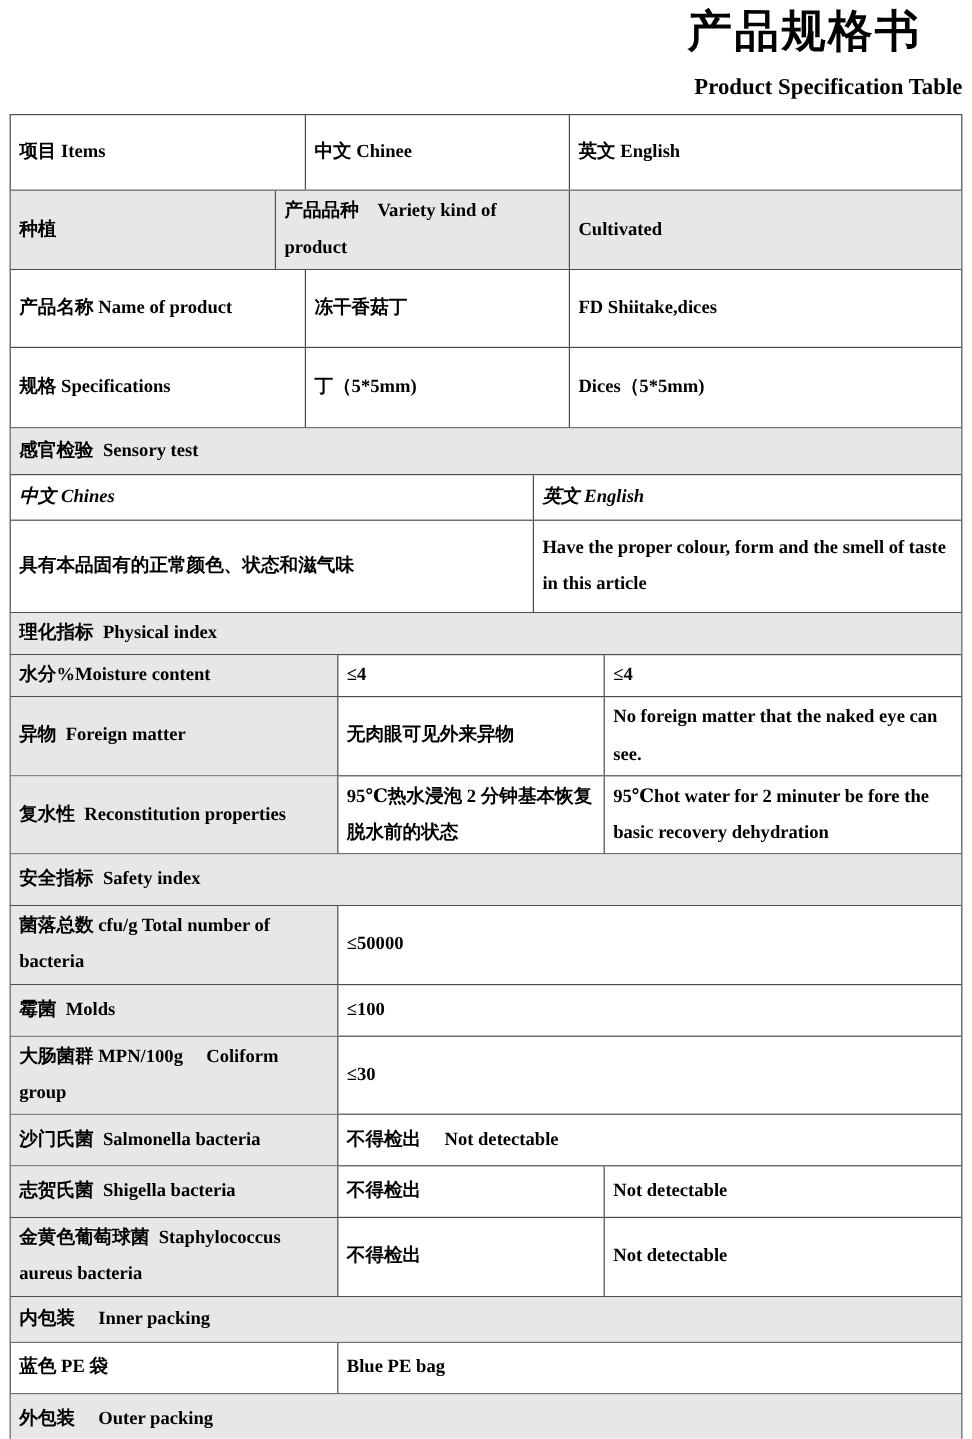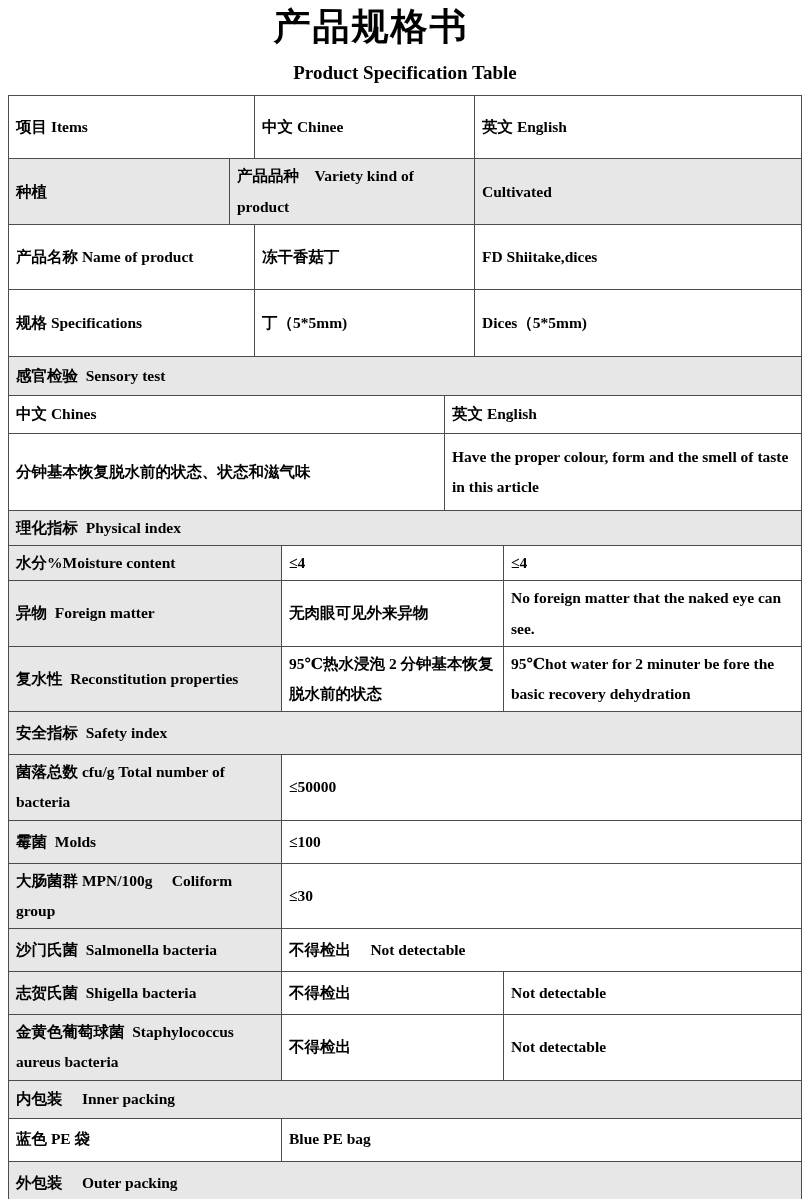--- a/index.html
+++ b/index.html
@@ -9,21 +9,21 @@
   }
   html,body{margin:0;padding:0;}
   body{
     width:810px;height:1199px;
     background:#ffffff;
     color:var(--ink);
     font-family:"Liberation Serif","DejaVu Serif",serif;
     font-weight:bold;
     overflow:hidden;
   }
-  .titles{width:794px;margin:0 0 0 8px;text-align:center;}
+  .titles{width:794px;margin:0 0 0 8px;text-align:right;}
   .title-zh{
     font-size:37px;
     letter-spacing:2px;
     padding-top:6px;
     transform:translateX(-34px);
     line-height:1.15;
   }
   .title-en{
     font-size:19px;
     margin-top:14px;
@@ -88,27 +88,27 @@
   <div class="tr" style="min-height:66px;">
     <div class="c wa1">规格 Specifications</div>
     <div class="c wa2">丁（5*5mm)</div>
     <div class="c grow">Dices（5*5mm)</div>
   </div>
 
   <div class="tr" style="min-height:38px;">
     <div class="c grow gray">感官检验  Sensory test</div>
   </div>
 
-  <div class="tr" style="min-height:37px;">
+  <div class="tr" style="min-height:37px;font-style:italic;">
     <div class="c wb1">中文 Chines</div>
     <div class="c grow">英文 English</div>
   </div>
 
   <div class="tr" style="min-height:76px;">
-    <div class="c wb1">分钟基本恢复脱水前的状态、状态和滋气味</div>
+    <div class="c wb1">具有本品固有的正常颜色、状态和滋气味</div>
     <div class="c grow">Have the proper colour, form and the smell of taste in this article</div>
   </div>
 
   <div class="tr" style="min-height:31px;">
     <div class="c grow gray">理化指标  Physical index</div>
   </div>
 
   <div class="tr" style="min-height:31px;">
     <div class="c wc1 gray">水分%Moisture content</div>
     <div class="c wc2">≤4</div>

